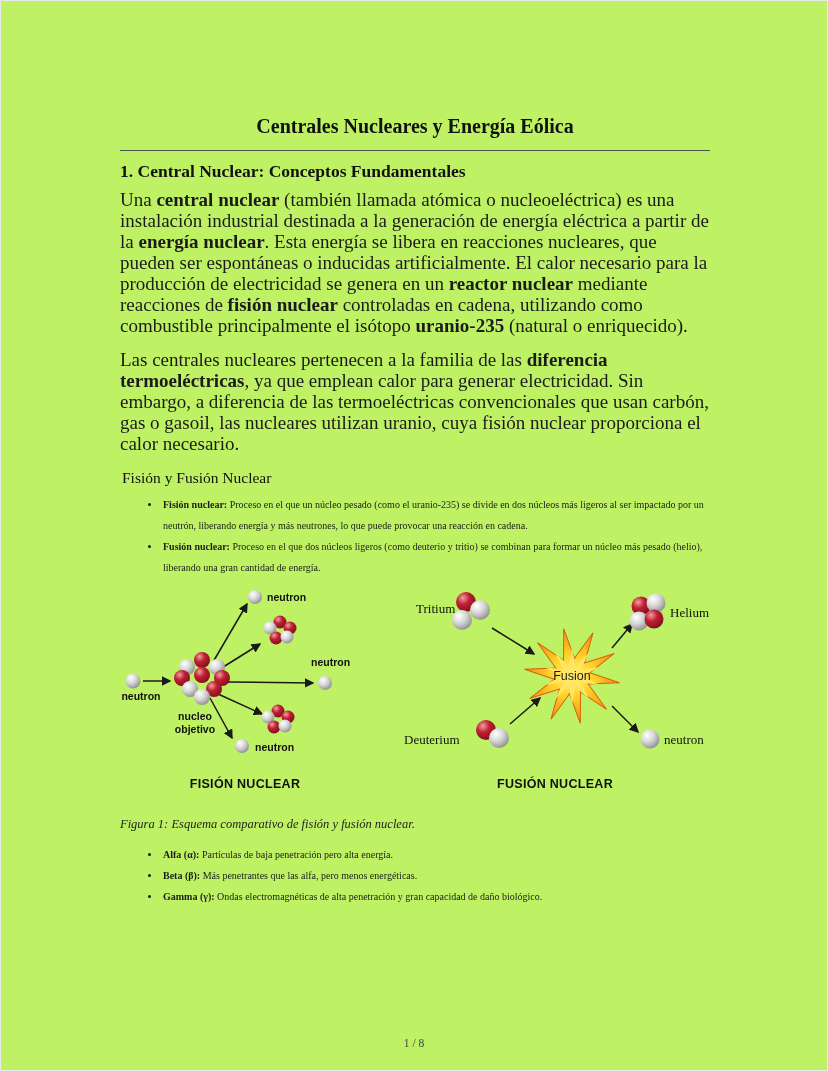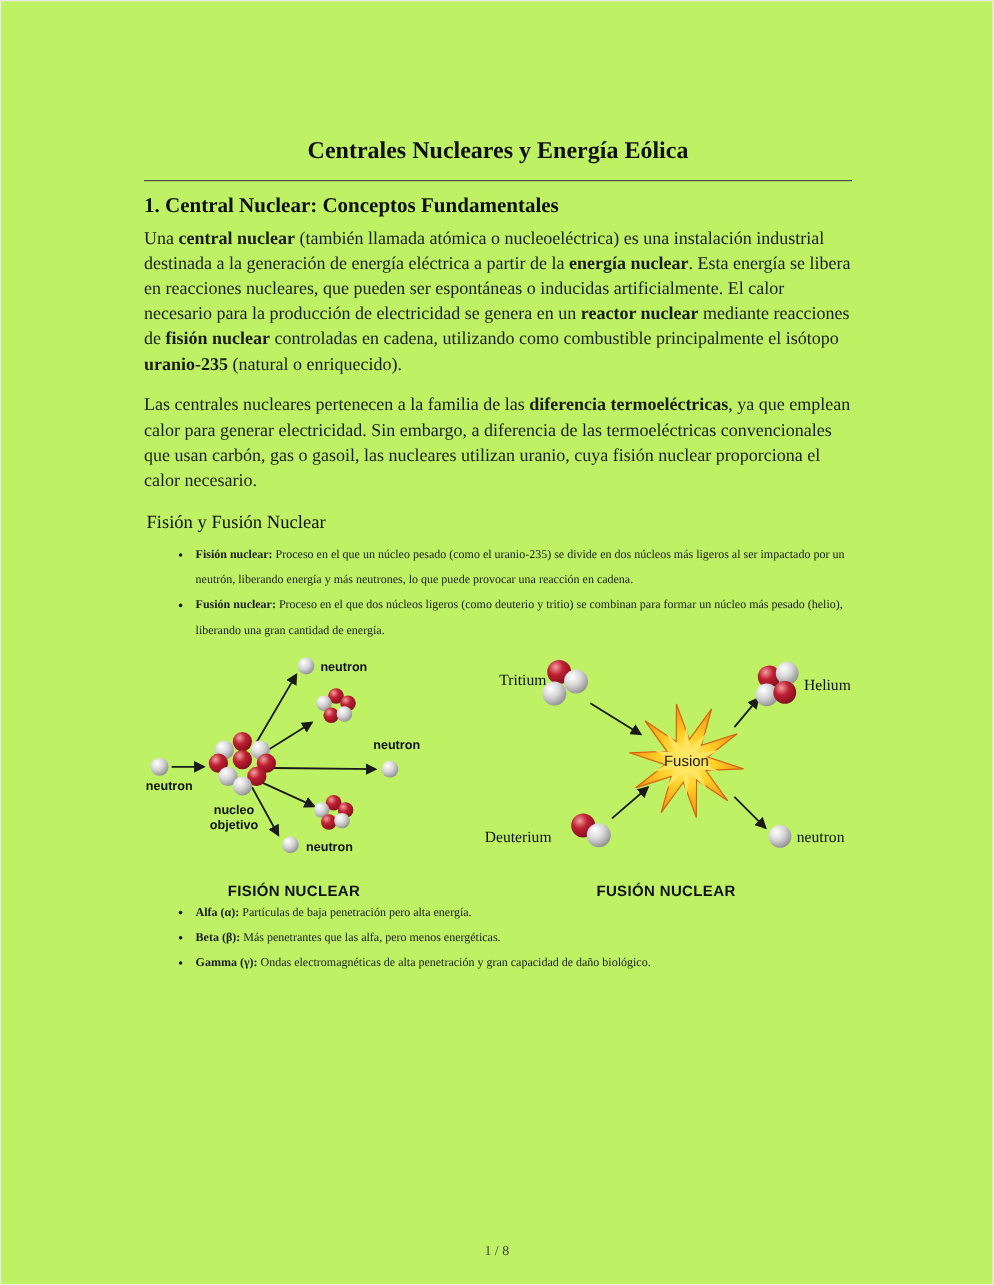--- a/index.html
+++ b/index.html
@@ -37,21 +37,21 @@
   }
   h3.sub {
     margin: 0 0 6px 2px;
     font-size: 15.5px;
     line-height: 21px;
     font-weight: normal;
     color: #111;
   }
   p.body {
     margin: 0 0 13px 0;
-    font-size: 15px;
+    font-size: 19px;
     line-height: 21px;
     text-align: left;
   }
   ul.blist {
     margin: 0 0 8px 0;
     padding-left: 41px;
     font-size: 10px;
     line-height: 21px;
   }
   ul.blist li { padding-left: 2px; margin: 0; }
@@ -253,20 +253,21 @@
           </g>
           <text class="svg-label" x="270" y="31">Helium</text>
 
           <circle cx="250" cy="153" r="9.5" fill="url(#gG2)"></circle>
           <text class="svg-label" x="264" y="158">neutron</text>
         </svg>
         <div class="diagram-title">FUSIÓN NUCLEAR</div>
       </div>
 
     </div>
+    <figcaption class="figcap">Figura 1: Esquema comparativo de fisión y fusión nuclear.</figcaption>
   </figure>
 
 
   <ul class="blist mb">
     <li><b>Alfa (α):</b> Partículas de baja penetración pero alta energía.</li>
     <li><b>Beta (β):</b> Más penetrantes que las alfa, pero menos energéticas.</li>
     <li><b>Gamma (γ):</b> Ondas electromagnéticas de alta penetración y gran capacidad de daño biológico.</li>
   </ul>
 
   <footer class="page-footer">

